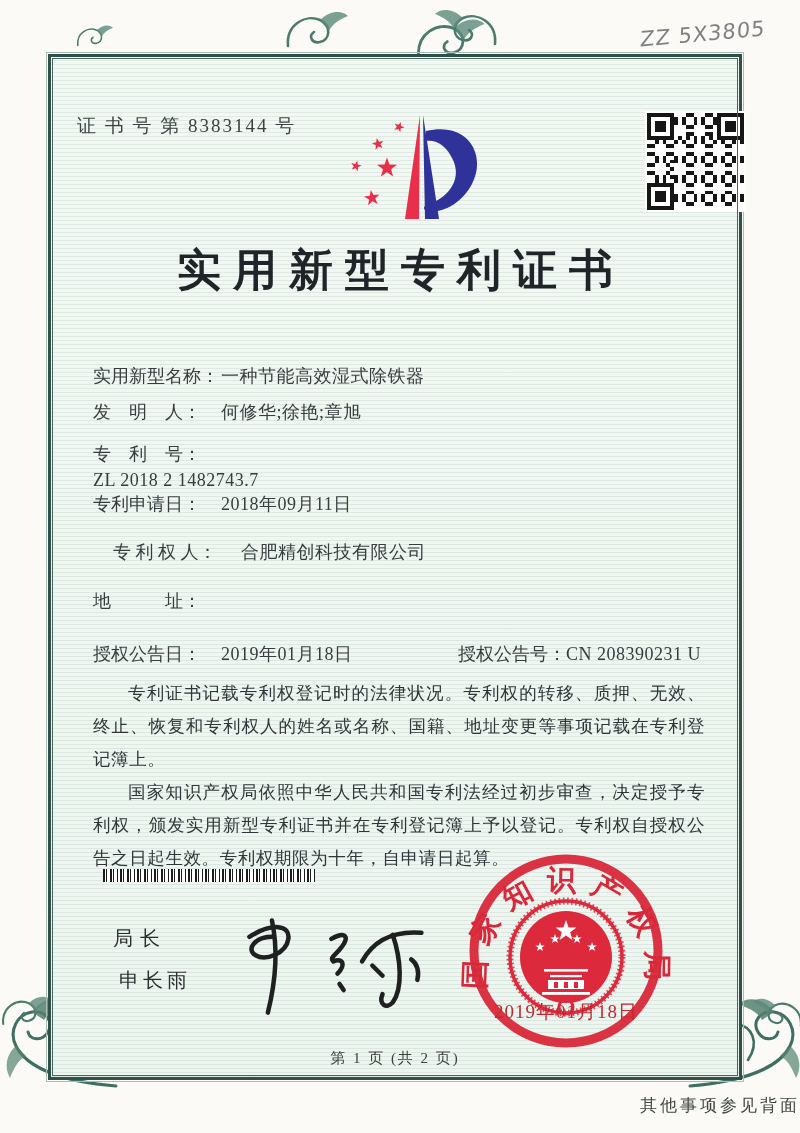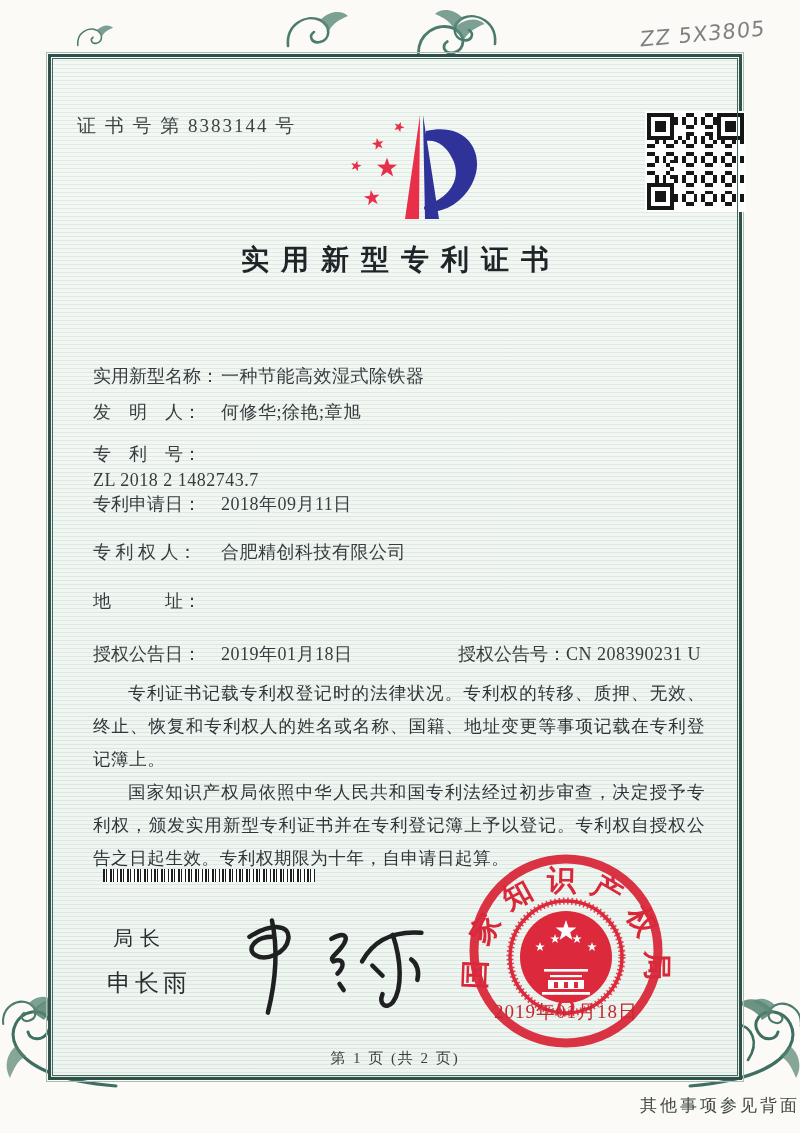--- a/index.html
+++ b/index.html
@@ -20,44 +20,44 @@
   }
   .frame::after{
     content:"";position:absolute;inset:1px;border:1.5px solid #46655c;pointer-events:none;
   }
   .cert-no{position:absolute;left:26px;top:56px;font-size:19px;letter-spacing:2px;color:#3c4244;}
   .logo{position:absolute;left:282px;top:54px;width:150px;height:130px;}
   .qr{position:absolute;left:594px;top:54px;width:97px;height:97px;background:#fff;padding:2px;}
   .qr svg{width:100%;height:100%;display:block;}
   .title{
     position:absolute;left:0;top:184px;width:100%;text-align:center;
-    font-size:28px;font-weight:bold;letter-spacing:12px;text-indent:12px;color:#1e2427;
+    font-size:44px;font-weight:bold;letter-spacing:12px;text-indent:12px;color:#1e2427;
   }
   .fields{position:absolute;left:42px;top:290px;width:616px;}
   .row{position:absolute;left:0;display:flex;font-size:18px;line-height:26px;color:#373d3f;}
   .row .lab{width:128px;flex-shrink:0;white-space:nowrap;}
   .row .val{letter-spacing:0.5px;}
   .row-1{top:16px;} .row-2{top:52px;} .row-3{top:94px;flex-direction:column;} .row-4{top:144px;}
-  .row-5{top:192px;} .row-6{top:241px;} .row-grant{top:294px;width:100%;}
+  .row-5{top:192px;margin-left:20px;} .row-6{top:241px;} .row-grant{top:294px;width:100%;}
   .row-6 .val{max-width:462px;}
   .grant2{position:absolute;left:365px;top:0;display:flex;white-space:nowrap;}
   .paras{position:absolute;left:42px;top:620px;width:612px;}
   .paras p{
     margin:0;font-size:17.5px;line-height:33px;letter-spacing:0.6px;
     text-indent:2em;color:#2f3538;text-align:justify;
   }
   .barcode{
     position:absolute;left:52px;top:812px;width:212px;height:13px;
     background:repeating-linear-gradient(90deg,
       #1c1c1c 0 2px,#fff 2px 3px,#1c1c1c 3px 4px,#fff 4px 7px,
       #1c1c1c 7px 9px,#fff 9px 10px,#1c1c1c 10px 11px,#fff 11px 14px,
       #1c1c1c 14px 15px,#fff 15px 17px);
   }
   .signer-title{position:absolute;left:62px;top:868px;font-size:20px;letter-spacing:7px;color:#2b2f31;}
-  .signer-name{position:absolute;left:56px;top:910px;font-size:24px;letter-spacing:4px;color:#2b2f31;}
+  .signer-name{position:absolute;left:68px;top:910px;font-size:20px;letter-spacing:4px;color:#2b2f31;}
   .signature{position:absolute;left:180px;top:850px;width:215px;height:115px;}
   .seal{position:absolute;left:408px;top:794px;width:214px;height:202px;}
   .seal-date{
     position:absolute;left:404px;top:942px;width:222px;text-align:center;
     font-size:19px;color:#c32832;letter-spacing:1px;white-space:nowrap;
   }
   .page-num{position:absolute;left:0;top:992px;width:100%;text-align:center;font-size:15px;letter-spacing:2px;color:#3a403c;}
   .back-note{position:absolute;left:0;top:1094px;width:100%;text-align:right;font-size:17px;letter-spacing:3px;color:#3f453f;}
   .handwritten{
     position:absolute;left:640px;top:22px;font-size:21px;color:#7e8084;

